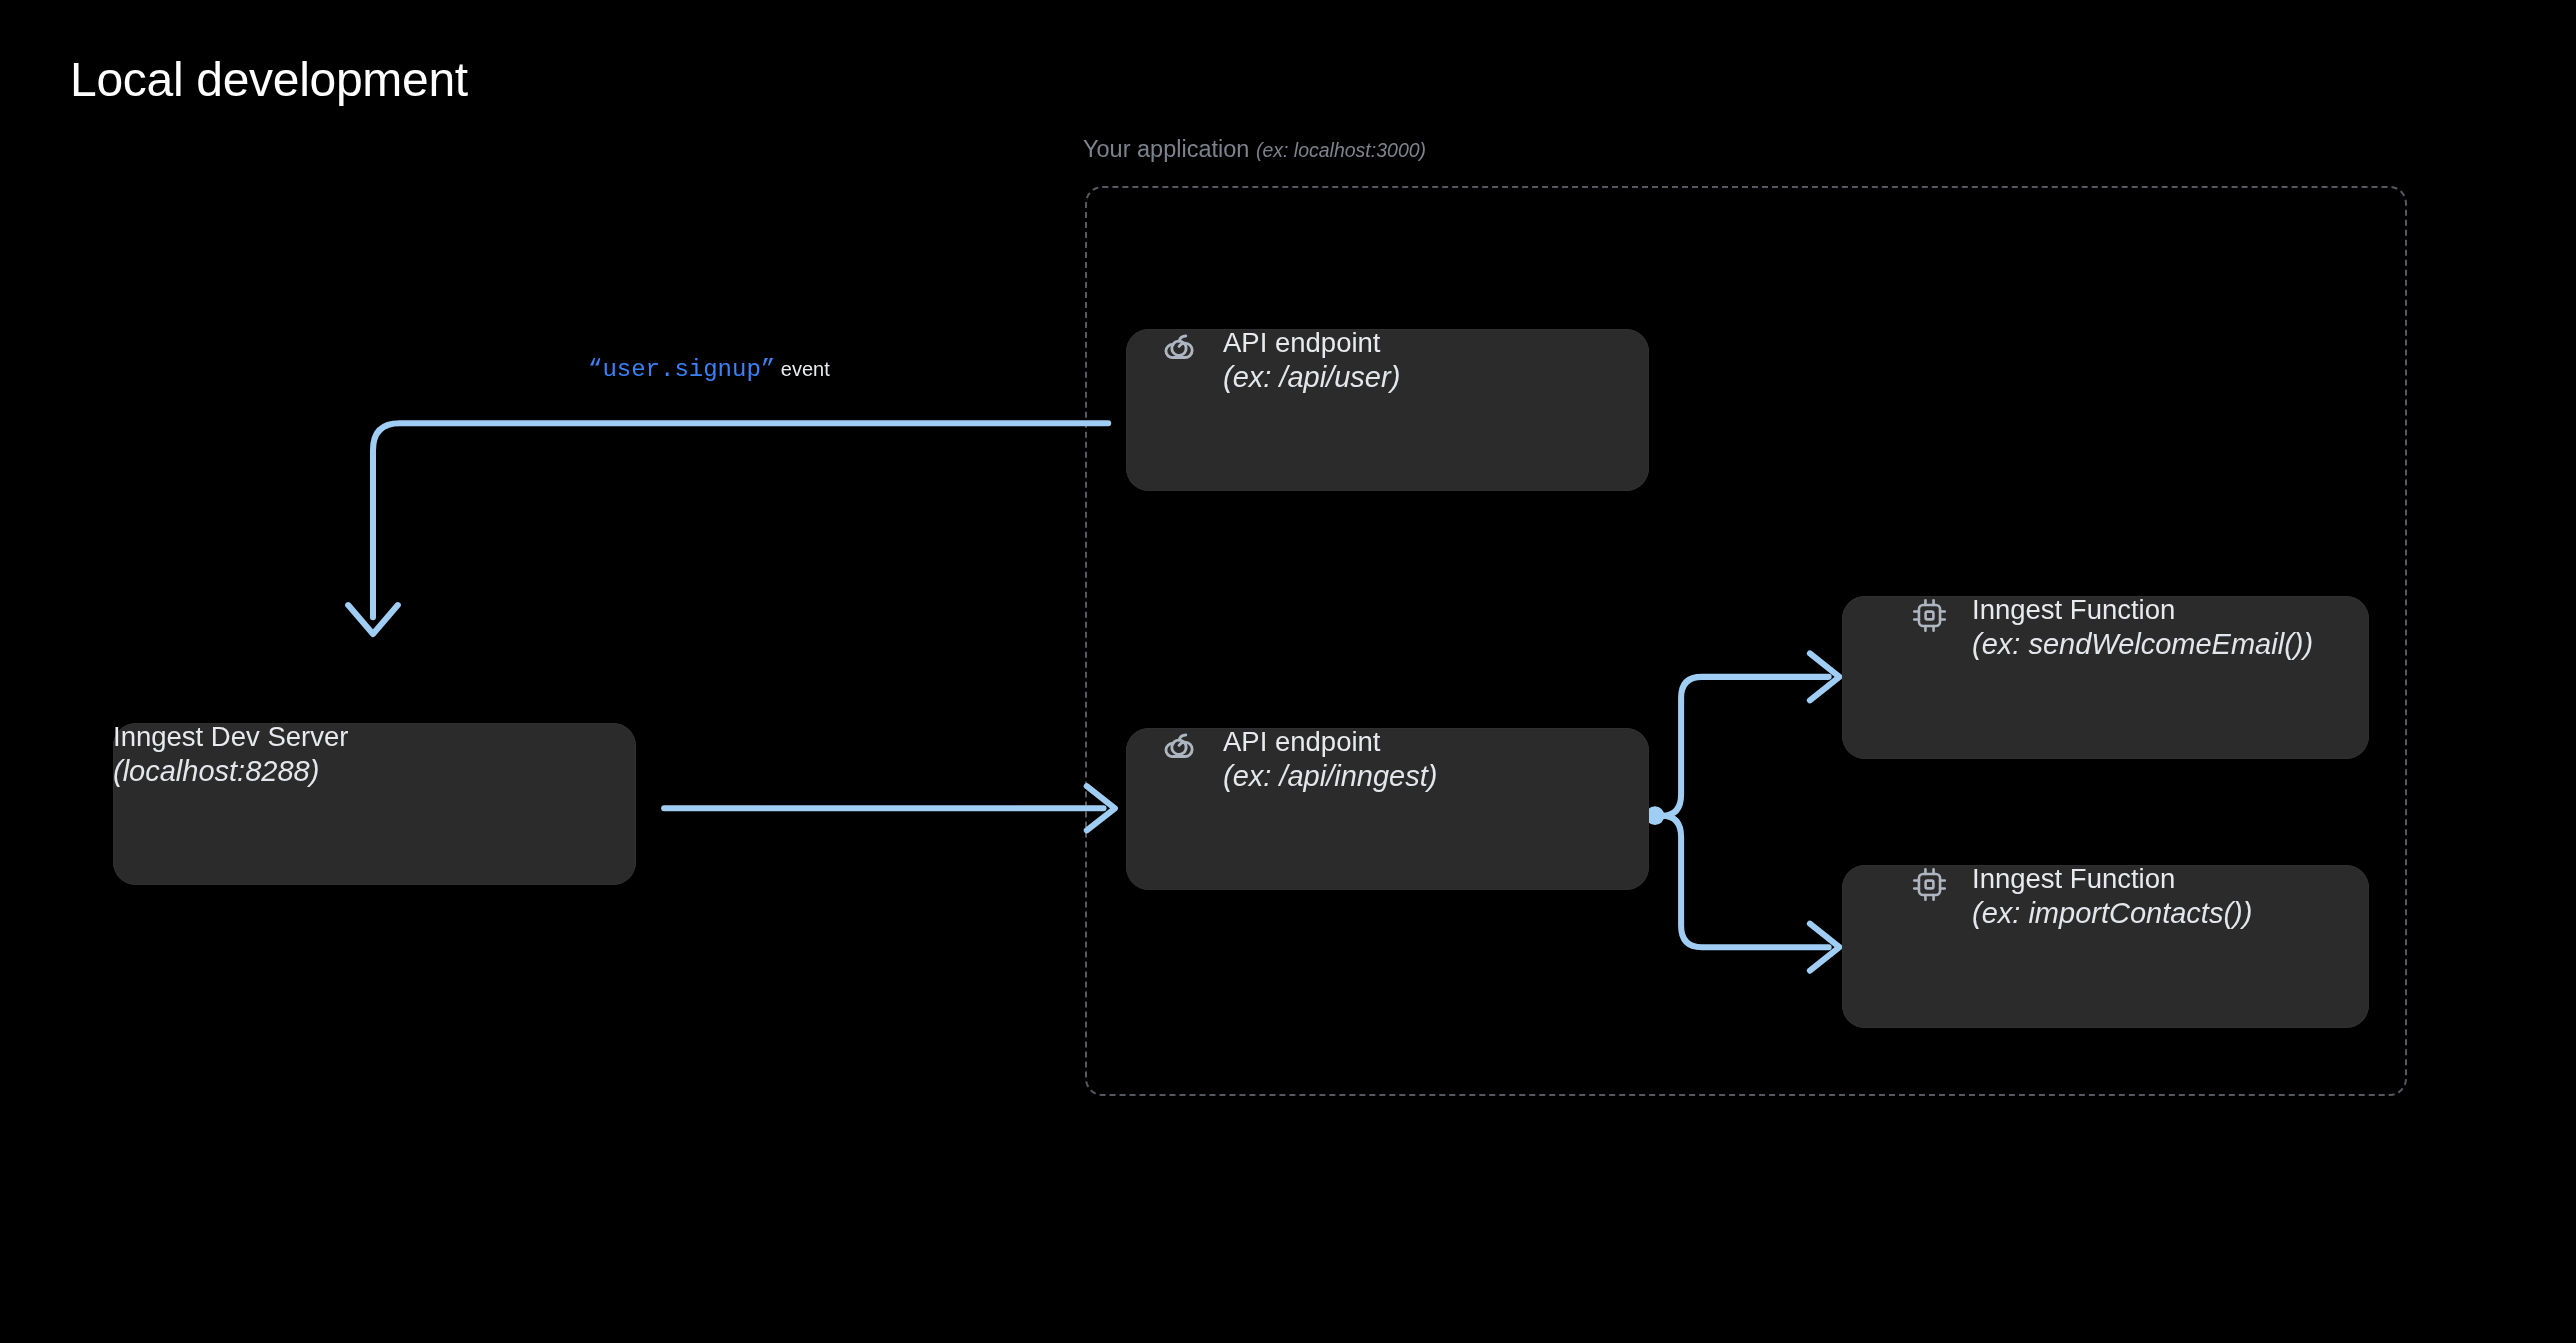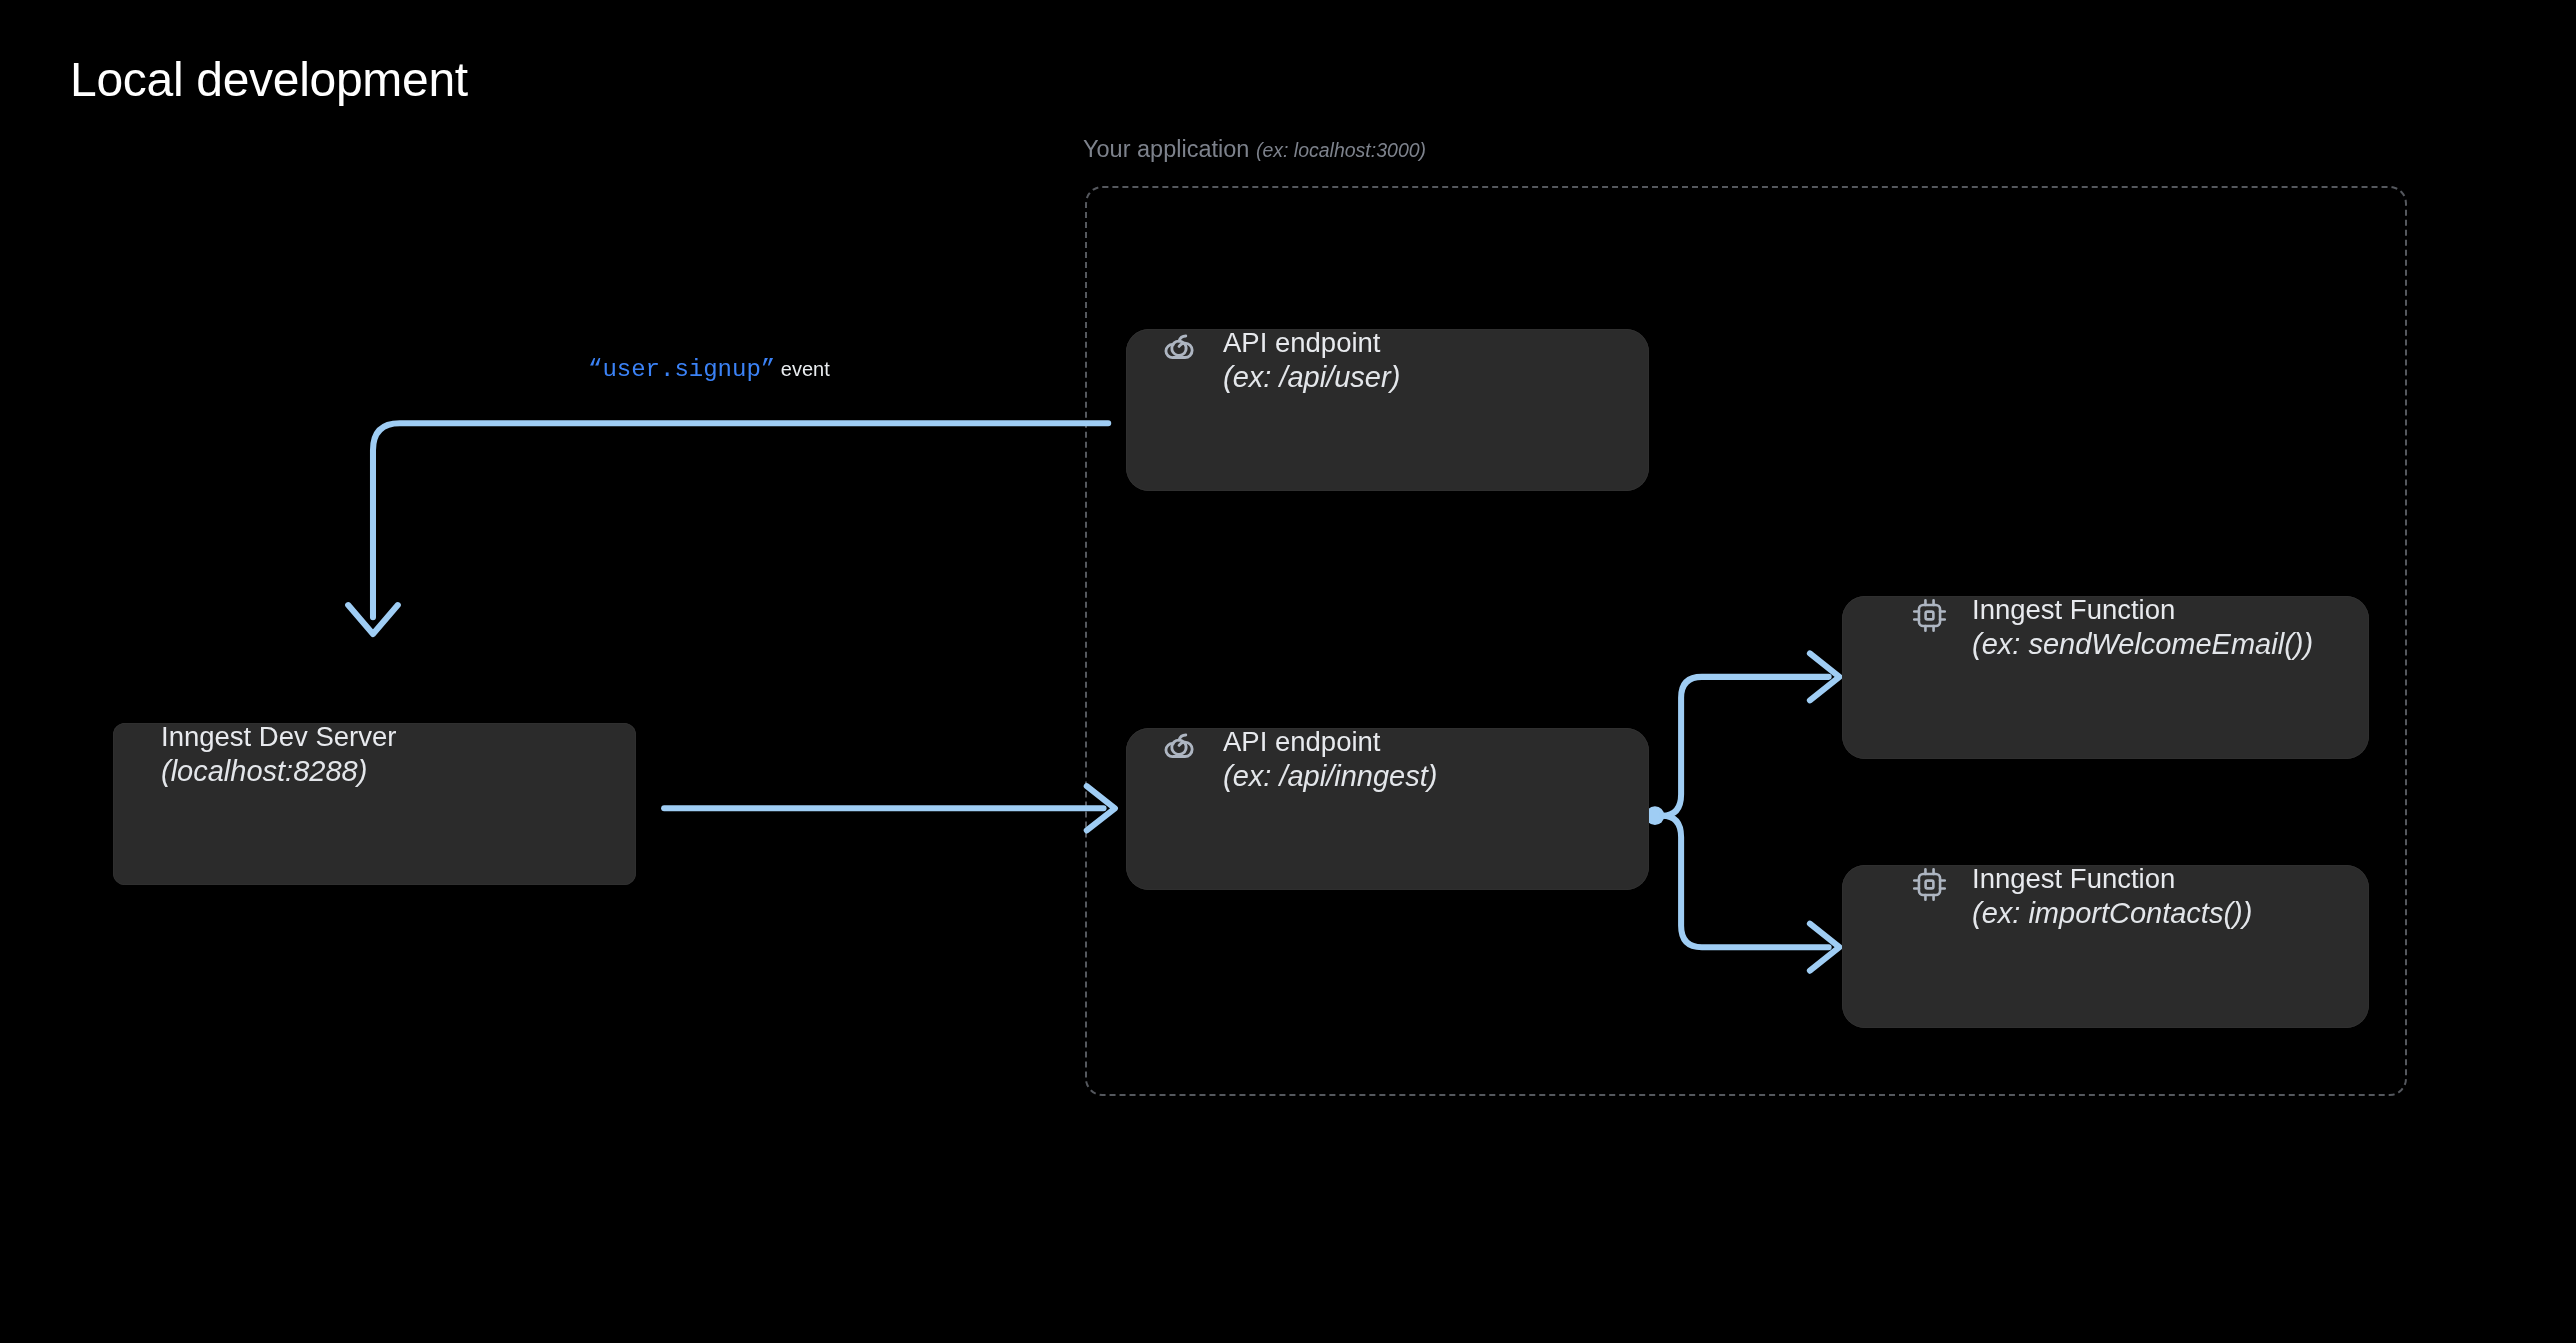--- a/index.html
+++ b/index.html
@@ -96,22 +96,20 @@
     font-size: 29px;
     font-style: italic;
     color: #e3e6ea;
     white-space: nowrap;
     margin-top: 4.7px;
   }
 
   
   #node-dev-server {
     left: 113px;  top: 723px;  width: 523px;  height: 162px;
-    padding-left: 48px;
-    border-radius: 12px;
   }
   #node-api-user {
     left: 1126px; top: 329px;   width: 523px;  height: 162px;
     padding-left: 34px;
   }
   #node-api-inngest {
     left: 1126px; top: 728px;  width: 523px;  height: 162px;
     padding-left: 34px;
   }
   #node-fn-email {

